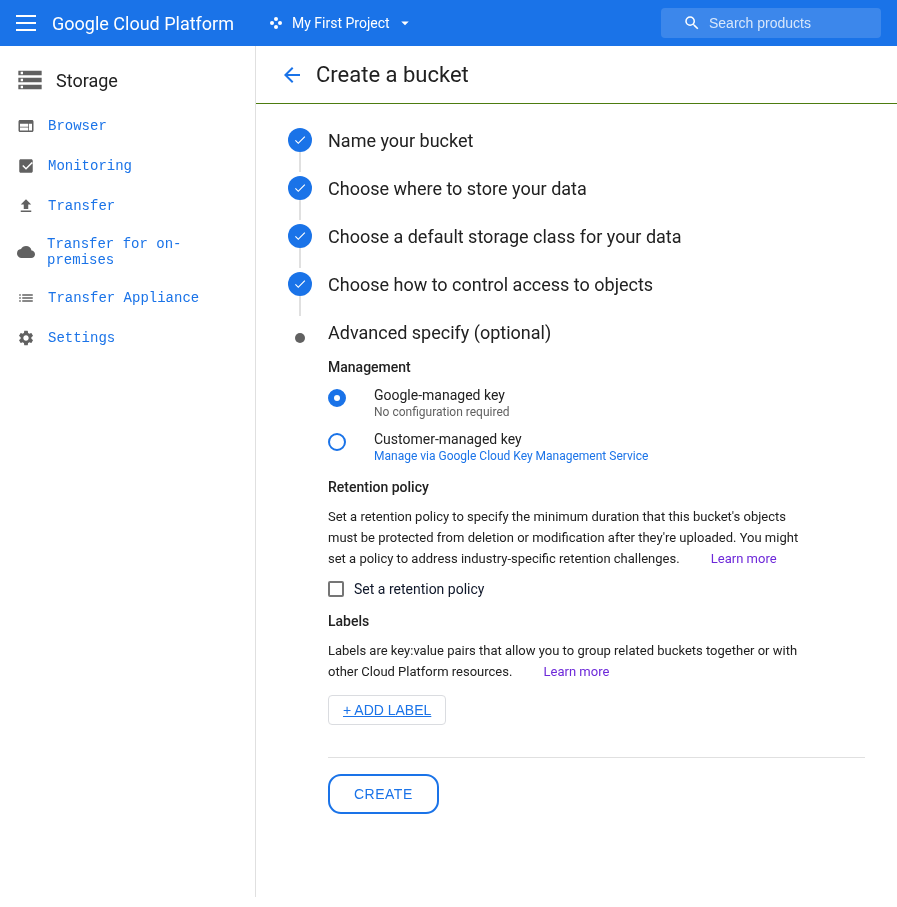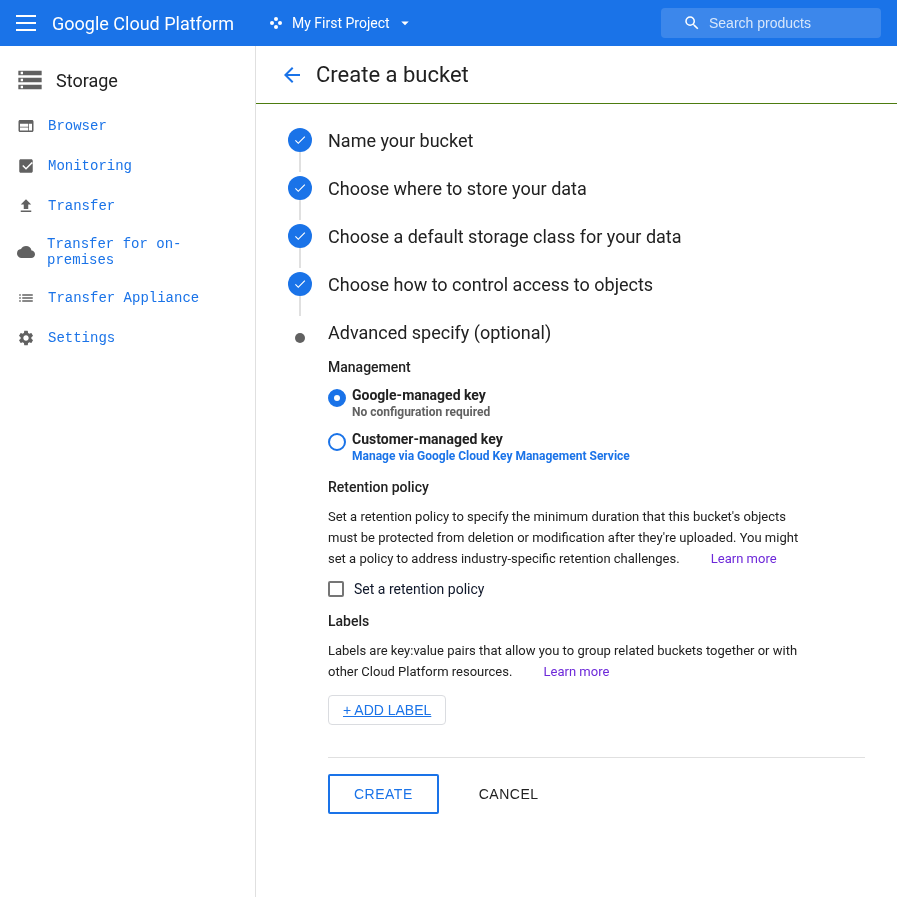--- a/index.html
+++ b/index.html
@@ -53,21 +53,21 @@
     .step-icon-check svg { width: 14px; height: 14px; }
     .step-icon-dot { width: 10px; height: 10px; border-radius: 50%; background: #616161; margin-top: 7px; flex-shrink: 0; }
     .step-label { font-size: 18px; font-weight: 400; color: #212121; padding-top: 2px; cursor: pointer; }
     .step-label-completed { font-size: 18px; font-weight: 400; color: #212121; }
 
     
     .advanced-section { margin-top: 8px; padding-left: 40px; }
     .section-header { font-size: 14px; font-weight: 500; color: #212121; margin-bottom: 12px; margin-top: 16px; }
 
     
-    .radio-option { display: flex; align-items: flex-start; gap: 6px; margin-bottom: 12px; font-weight: bold; }
+    .radio-option { display: flex; align-items: flex-start; gap: 28px; margin-bottom: 12px; }
     .radio-circle { width: 18px; height: 18px; border-radius: 50%; border: 2px solid #1a73e8; display: flex; align-items: center; justify-content: center; flex-shrink: 0; margin-top: 2px; cursor: pointer; }
     .radio-circle.selected { background: #1a73e8; }
     .radio-circle.selected::after { content: ''; width: 6px; height: 6px; border-radius: 50%; background: #fff; }
     .radio-circle.empty { background: #fff; }
     .radio-label { font-size: 14px; color: #212121; }
     .radio-sublabel { font-size: 12px; color: #616161; margin-top: 2px; }
 
     
     .retention-desc { font-size: 13px; color: #212121; line-height: 1.6; margin-bottom: 12px; max-width: 480px; }
     .learn-more-link { color: #6d28d9; text-decoration: none; cursor: pointer; padding-left: 28px; }
@@ -76,21 +76,21 @@
     .checkbox-label { font-size: 14px; color: #0f172a; }
 
     
     .labels-desc { font-size: 13px; color: #212121; line-height: 1.6; margin-bottom: 12px; max-width: 480px; }
 
     
     .add-label-btn { display: flex; align-items: center; gap: 6px; border: 1px solid #dadce0; border-radius: 4px; padding: 6px 14px; cursor: pointer; color: #1a73e8; font-size: 14px; font-weight: 500; background: #fff; margin-bottom: 32px; text-decoration: underline; }
 
     
     .action-bar { display: flex; align-items: center; gap: 16px; padding: 16px 0 0 0; border-top: 1px solid #e0e0e0; margin-top: 16px; }
-    .btn-create { background: #fff; color: #1a73e8; border: 2px solid #1a73e8; border-radius: 2px; padding: 10px 24px; font-size: 14px; font-weight: 500; cursor: pointer; letter-spacing: 0.5px; }
+    .btn-create { background: #fff; color: #1a73e8; border: 2px solid #1a73e8; border-radius: 13px; padding: 10px 24px; font-size: 14px; font-weight: 500; cursor: pointer; letter-spacing: 0.5px; }
     .btn-cancel { background: transparent; color: #212121; border: none; border-radius: 4px; padding: 10px 24px; font-size: 14px; font-weight: 500; cursor: pointer; letter-spacing: 0.5px; }
   </style>
 </head>
 <body>
 
 <nav class="top-nav">
   <div class="nav-menu-icon">
     <span></span>
       <span></span>
       <span></span>
@@ -282,19 +282,18 @@
         <div class="section-header">Labels</div>
 
         <div class="labels-desc">Labels are key:value pairs that allow you to group related buckets together or with other Cloud Platform resources. <a class="learn-more-link" href="#">Learn more</a></div>
 
         <button class="add-label-btn">
           <span>+ ADD LABEL</span>
         </button>
 
         <div class="action-bar">
           <button class="btn-create">CREATE</button>
-          <button class="btn-cancel">CANCEL</button>
         </div>
 
       </div>
     </div>
   </main>
 </div>
 
 </body></html>

